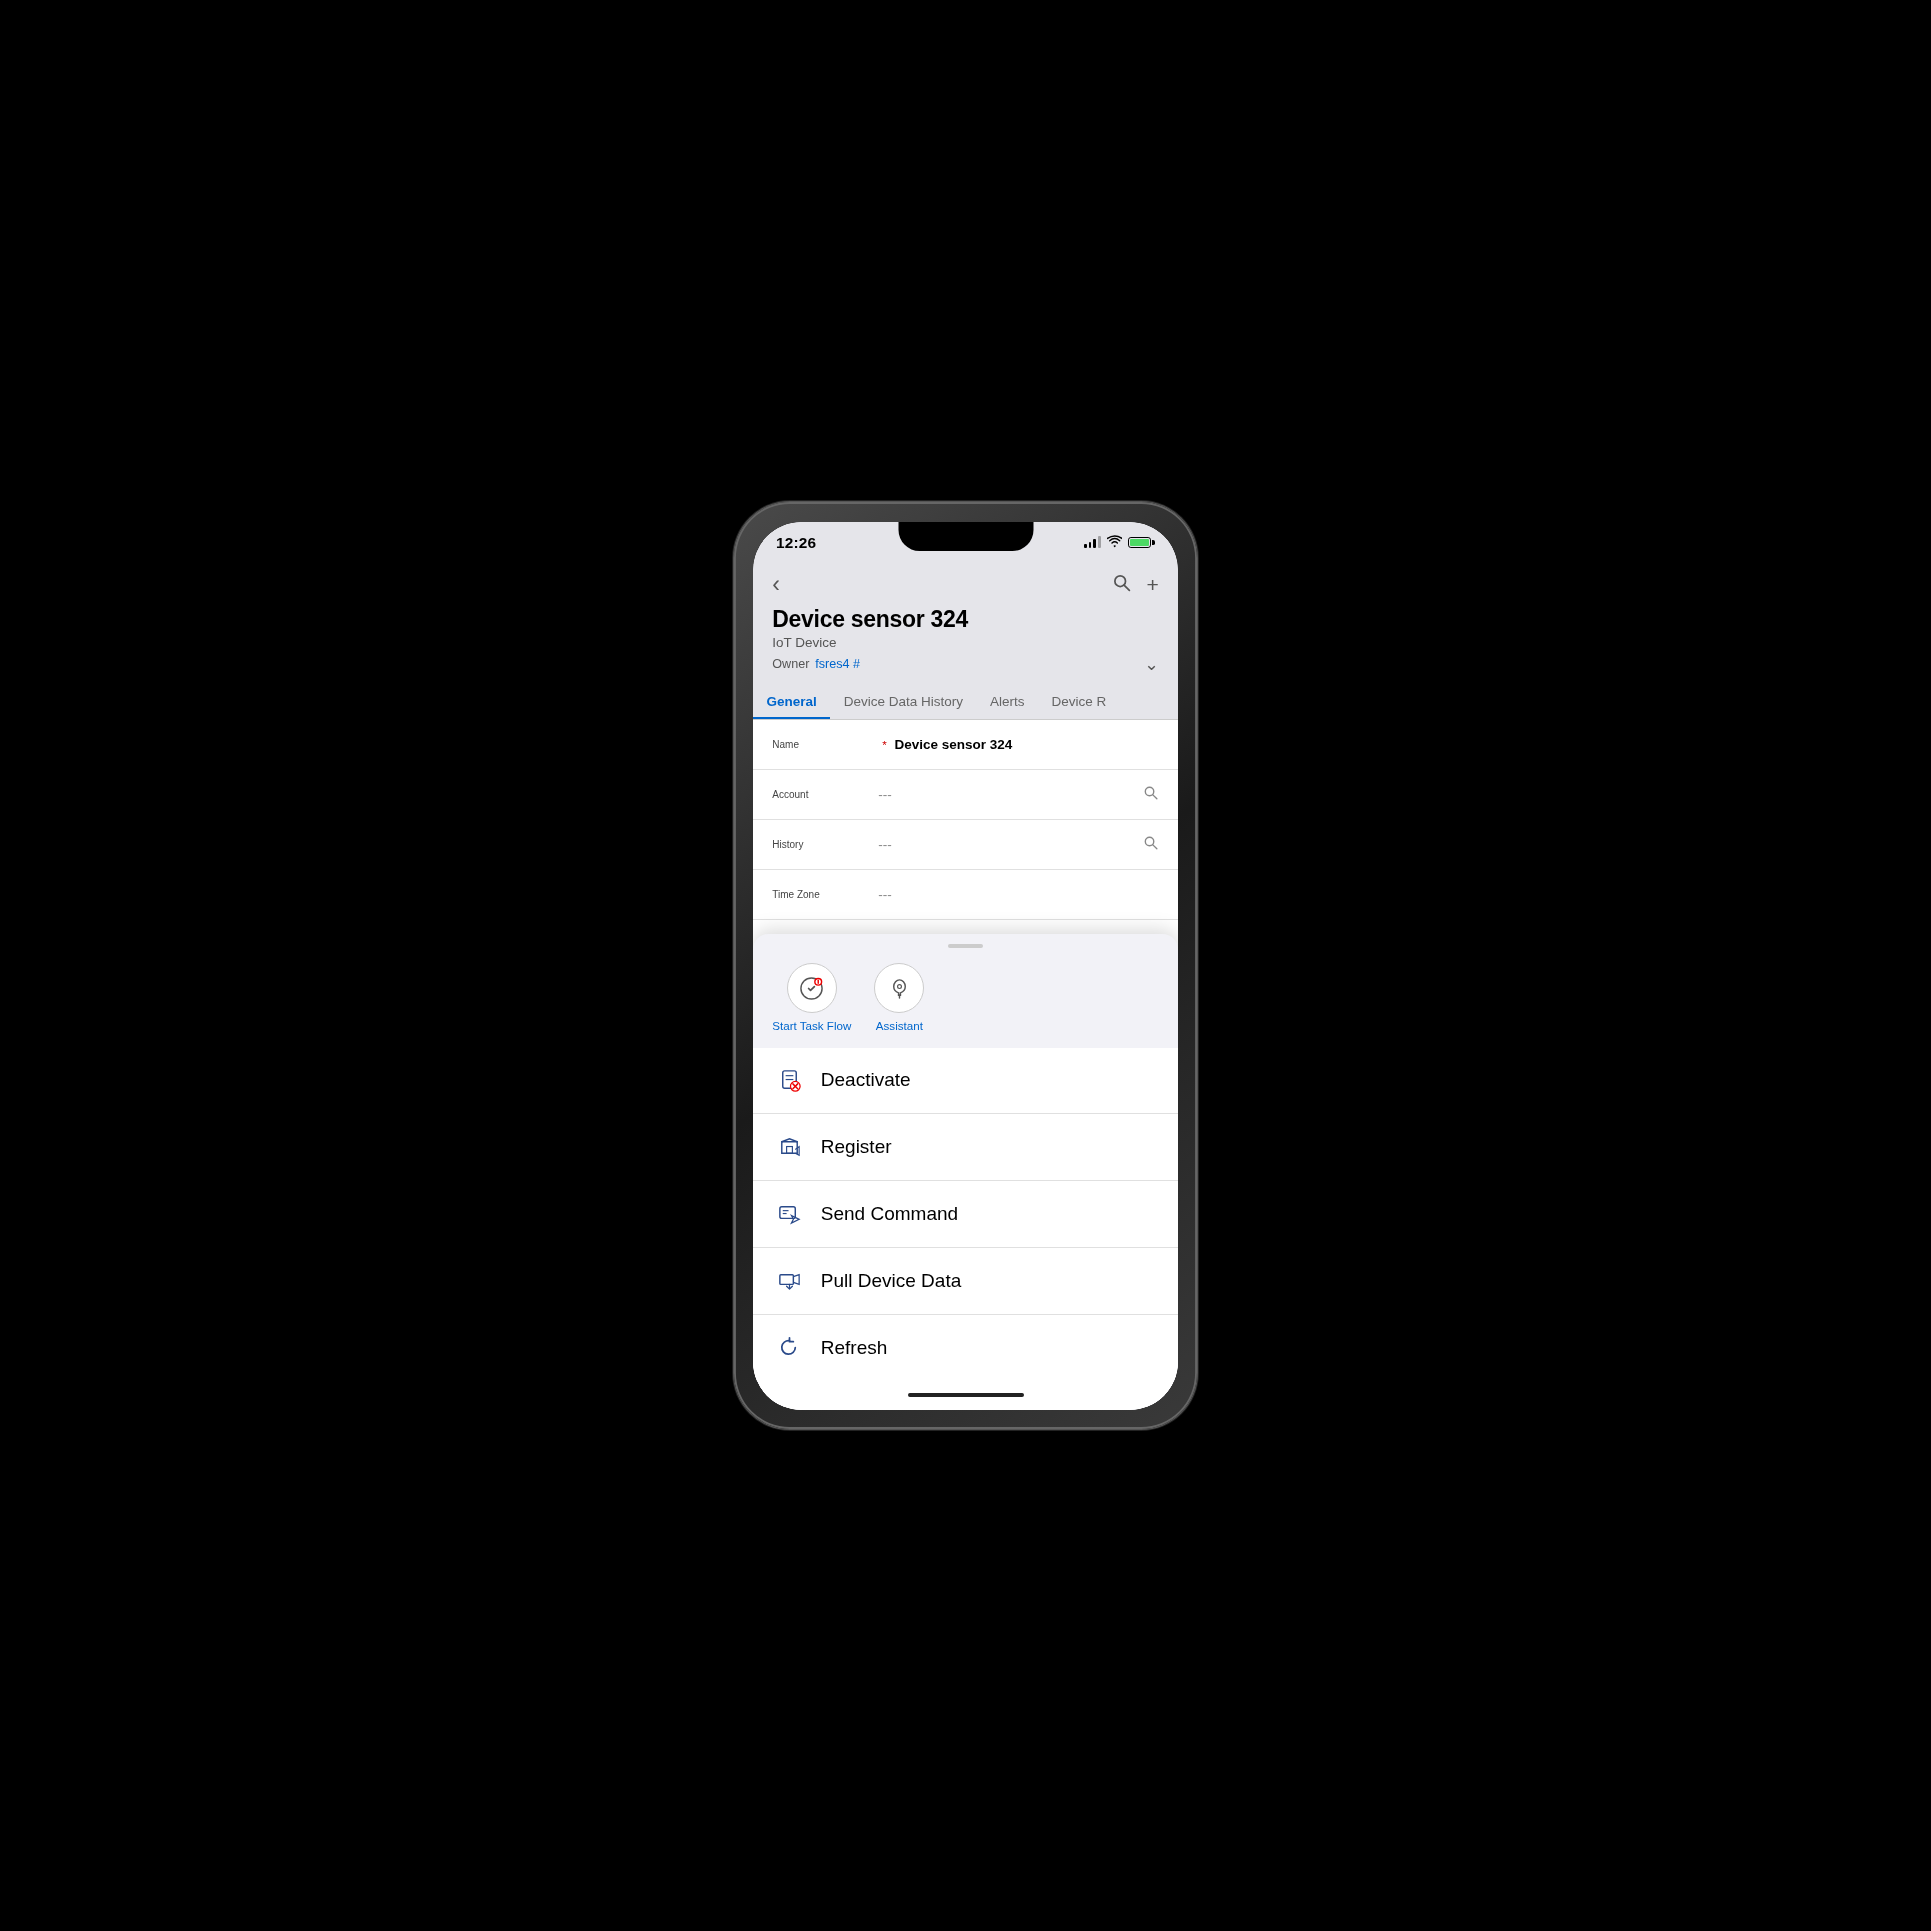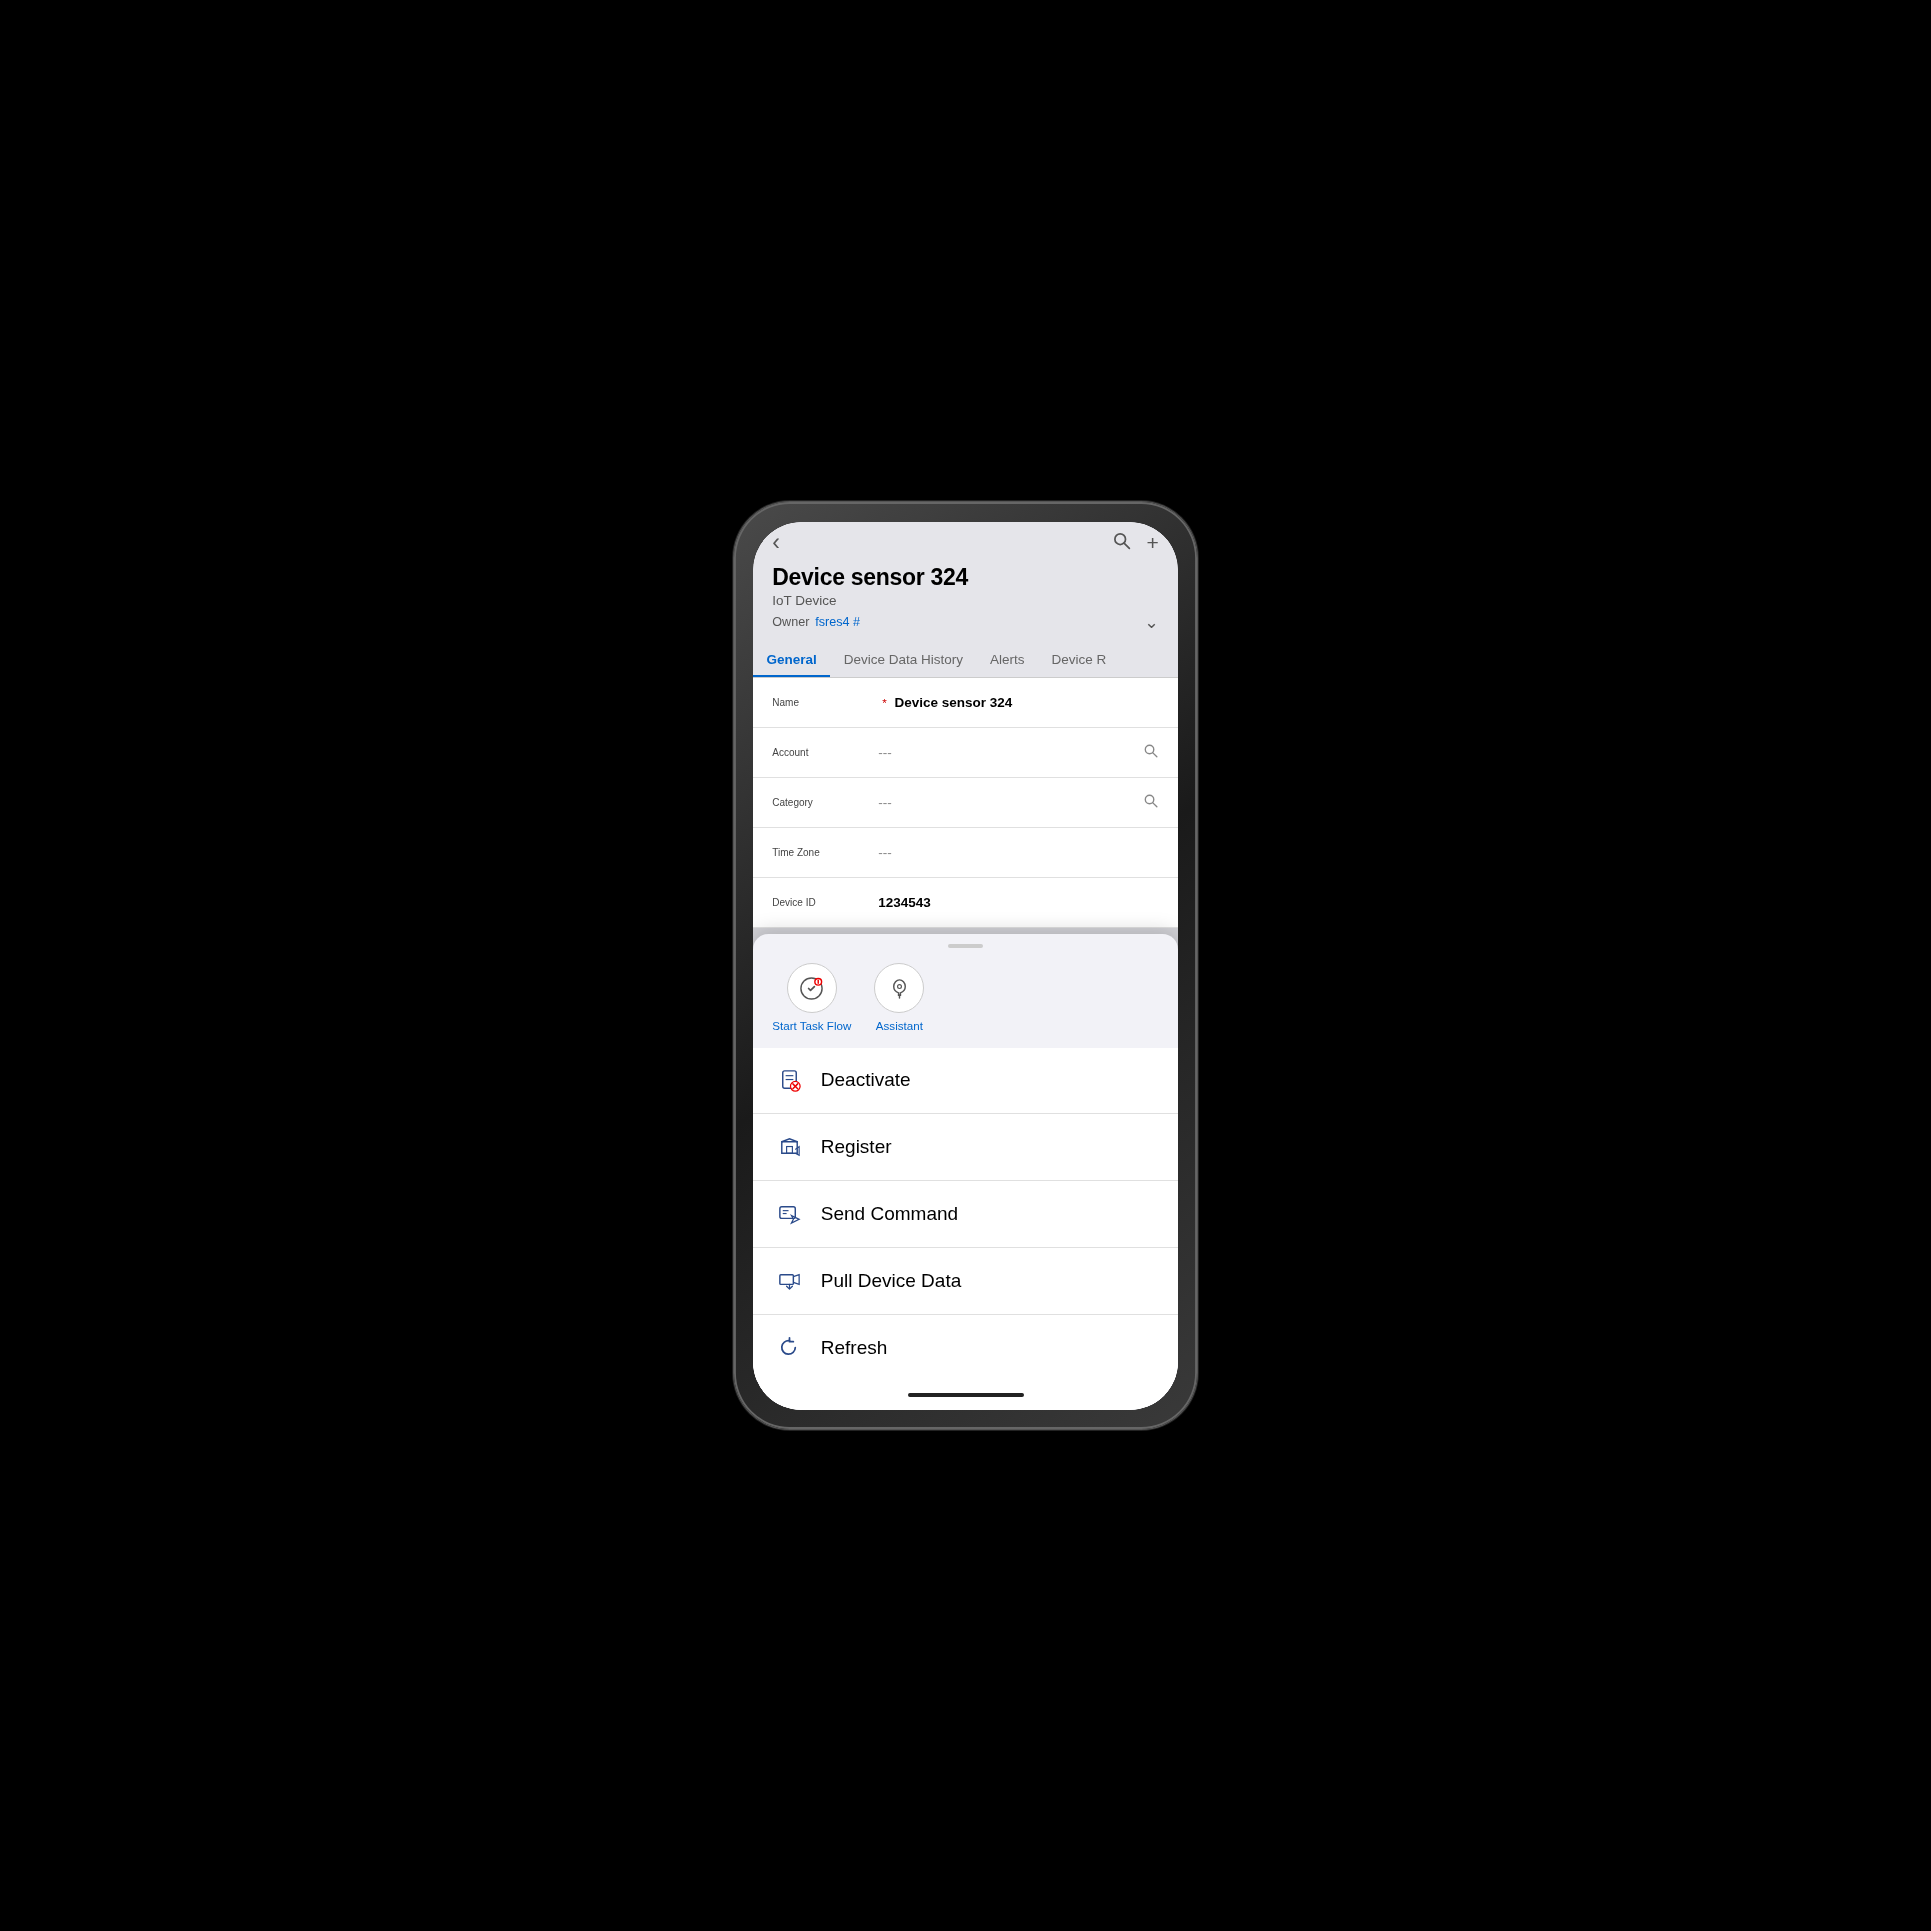--- a/index.html
+++ b/index.html
@@ -410,20 +410,43 @@
       border-radius: 1.9px;
     }
   </style>
 </head>
 <body>
 
 <div class="phone-outer">
   <div class="phone-screen-wrapper">
     <div class="phone-screen">
 
+      <div class="status-bar">
+        <span class="status-time">12:26</span>
+        <div class="status-notch"></div>
+        <div class="status-icons">
+          <div class="signal-bars">
+            <div class="signal-bar" style="height:3.9px"></div>
+            <div class="signal-bar" style="height:6.8px"></div>
+            <div class="signal-bar" style="height:9.7px"></div>
+            <div class="signal-bar" style="height:12.6px; opacity:0.3"></div>
+          </div>
+          <span class="wifi-icon">
+            <svg width="15.4" height="12.6" viewBox="0 0 16 13">
+              <path d="M8 10.5 a1 1 0 1 0 0.01 0Z" fill="#000"></path>
+              <path d="M5.2 8.3 Q8 5.8 10.8 8.3" stroke="#000" stroke-width="1.5" fill="none" stroke-linecap="round"></path>
+              <path d="M2.8 5.9 Q8 1.5 13.2 5.9" stroke="#000" stroke-width="1.5" fill="none" stroke-linecap="round"></path>
+              <path d="M0.5 3.5 Q8 -1.5 15.5 3.5" stroke="#000" stroke-width="1.5" fill="none" stroke-linecap="round"></path>
+            </svg>
+          </span>
+          <div class="battery-icon">
+            <div class="battery-fill" style="background: #4cd964;"></div>
+          </div>
+        </div>
+      </div>
 
       <div class="nav-bar">
         <span class="nav-back">‹</span>
         <div class="nav-actions">
           <span class="nav-action-btn">
             <svg width="19.3" height="19.3" viewBox="0 0 20 20" fill="none">
               <circle cx="8.5" cy="8.5" r="5.5" stroke="#555" stroke-width="1.8"></circle>
               <line x1="12.5" y1="12.5" x2="18" y2="18" stroke="#555" stroke-width="1.8" stroke-linecap="round"></line>
             </svg>
           </span>
@@ -464,21 +487,21 @@
             <span class="form-value empty">---</span>
             <span class="search-icon-inline">
               <svg width="15.4" height="15.4" viewBox="0 0 20 20" fill="none">
                 <circle cx="8.5" cy="8.5" r="5.5" stroke="#888" stroke-width="1.8"></circle>
                 <line x1="12.5" y1="12.5" x2="18" y2="18" stroke="#888" stroke-width="1.8" stroke-linecap="round"></line>
               </svg>
             </span>
           </div>
 
           <div class="form-row">
-            <span class="form-label">Category</span>
+            <span class="form-label">History</span>
             <span class="form-value empty">---</span>
             <span class="search-icon-inline">
               <svg width="15.4" height="15.4" viewBox="0 0 20 20" fill="none">
                 <circle cx="8.5" cy="8.5" r="5.5" stroke="#888" stroke-width="1.8"></circle>
                 <line x1="12.5" y1="12.5" x2="18" y2="18" stroke="#888" stroke-width="1.8" stroke-linecap="round"></line>
               </svg>
             </span>
           </div>
 
           <div class="form-row">

